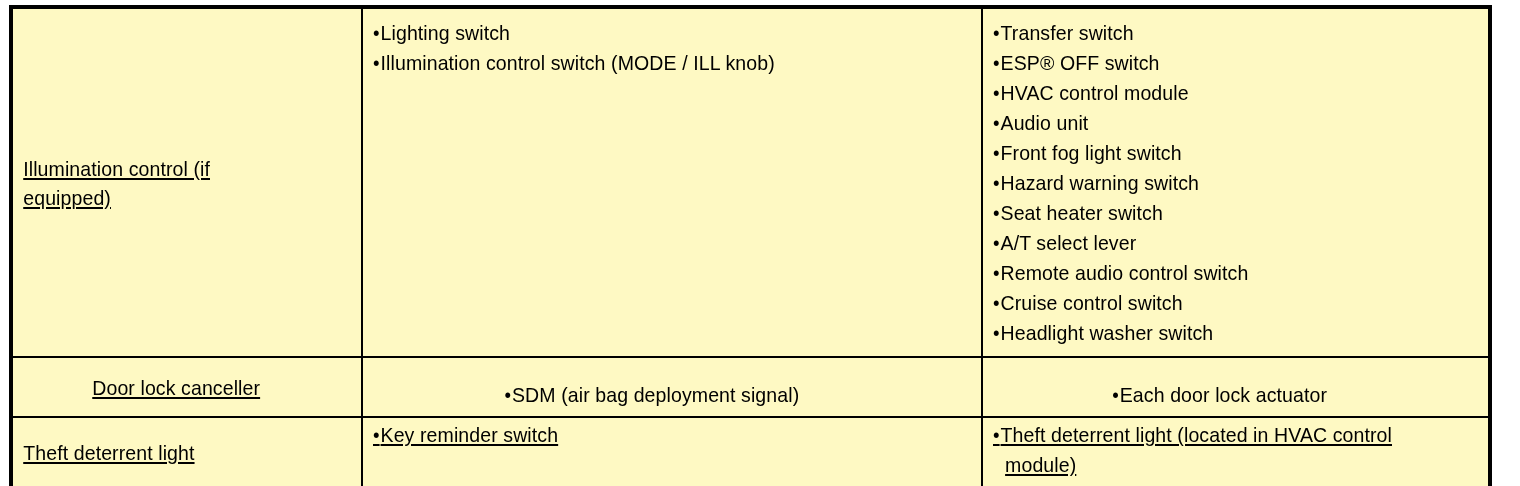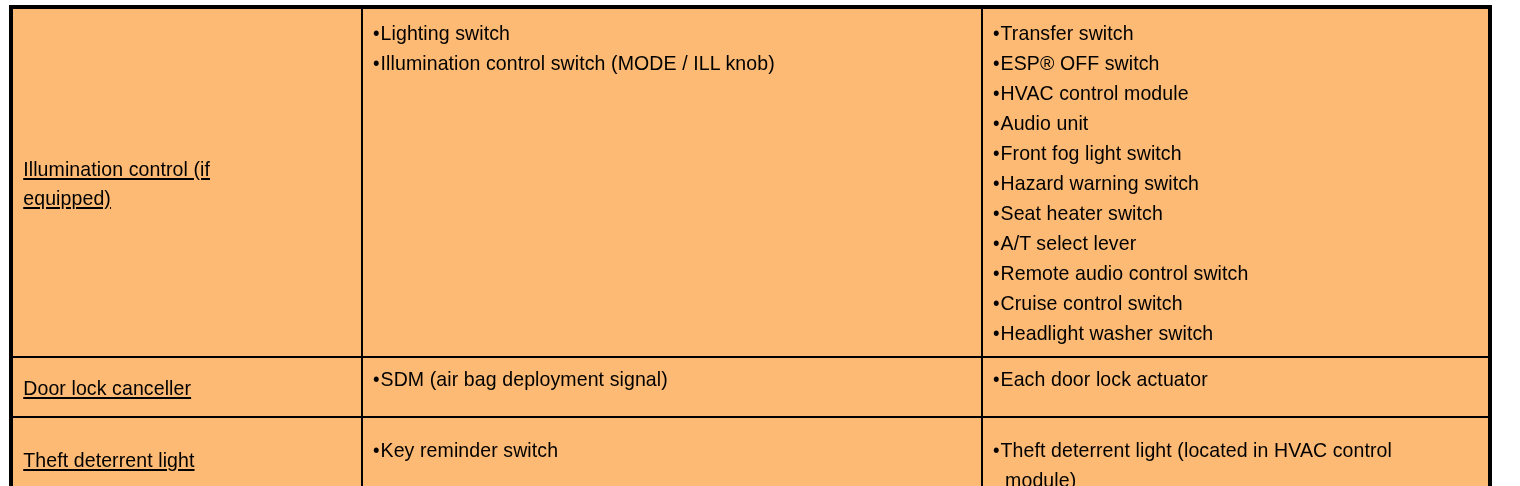--- a/index.html
+++ b/index.html
@@ -34,21 +34,21 @@
     box-sizing: border-box;
     border: 4px solid #000000;
     border-collapse: collapse;
     table-layout: fixed;
     background: #ffffff;
   }
   .comp-table td {
     border: 0;
     padding: 0;
     vertical-align: top;
-    background: #fdba74;
+    background: #fef9c3;
   }
 
   
   .col-sys  { width: 350px; }
   .col-in   { width: 618px; }
   .col-out  { width: 507px; }
 
   .comp-table td.col-in,
   .comp-table td.col-out {
     border-left: 2px solid #000000;
@@ -95,25 +95,25 @@
     white-space: normal;
   }
   ul.blist li::before {
     content: "\2022";
     display: inline;
     font-size: 20px;
     padding-right: 1px;
   }
 
   .pad-top-first  { padding-top: 9px; }
-  .pad-top-mid    { padding-top: 6px; }
-  .pad-top-last   { padding-top: 17px; }
+  .pad-top-mid    { padding-top: 22px; }
+  .pad-top-last   { padding-top: 2px; text-decoration: underline; }
 
   .row-tall  { height: 347px; }
-  .row-mid   { height: 60px; }
+  .row-mid   { height: 50px; text-align: center; }
   .row-last  { height: 72px; }
 </style>
 </head>
 <body>
 
 <div id="page">
 
   <table class="comp-table">
     <colgroup>
       <col class="col-sys">

